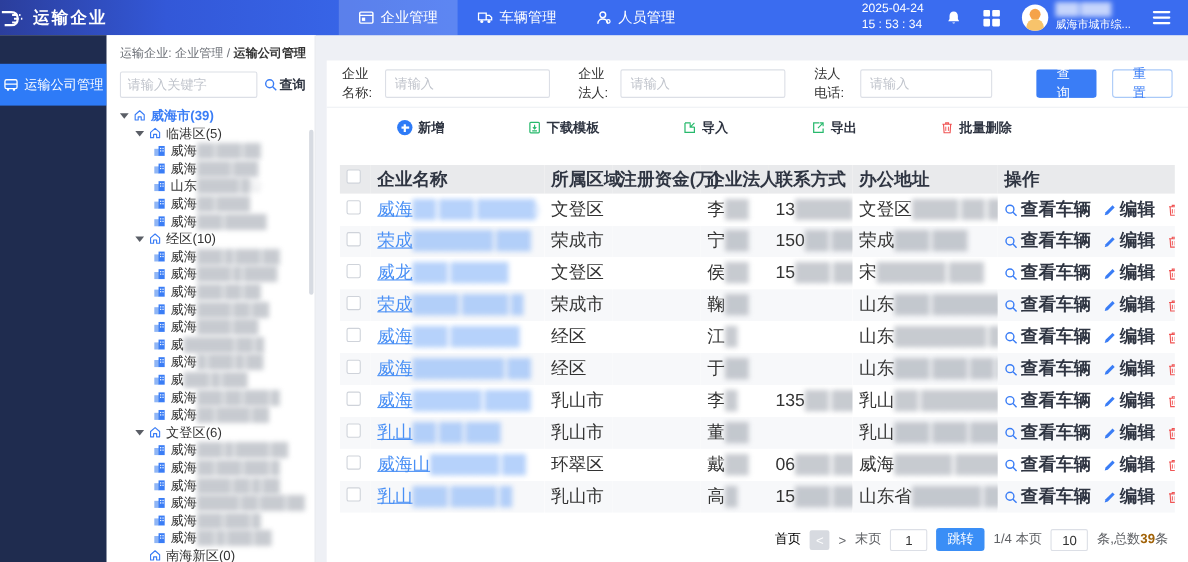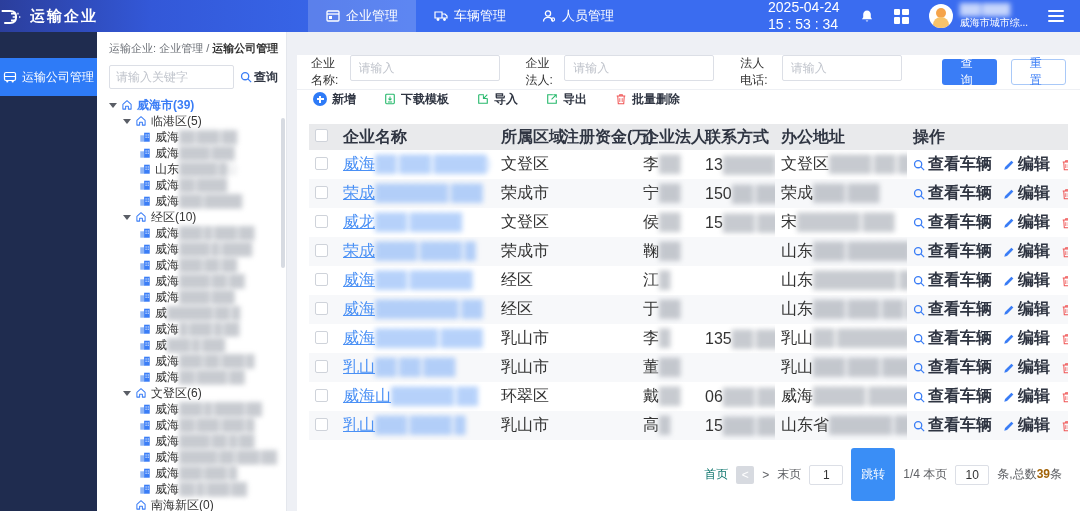--- a/index.html
+++ b/index.html
@@ -8,21 +8,21 @@
 
   
   .topbar { height:32px; display:flex; align-items:center;
     background:linear-gradient(90deg,#2b3e9c 0%,#3358d8 14%,#3a6cf0 38%,#3a6cf0 100%); color:#fff; }
   .logo { display:flex; align-items:flex-end; gap:8px; padding-left:0; }
   .logo-title { font-size:15px; font-weight:bold; letter-spacing:2px; }
   .tabs { display:flex; height:100%; margin-left:210px; }
   .tab { display:flex; align-items:center; gap:6px; padding:0 18px; font-size:13px; cursor:pointer; }
   .tab.active { background:rgba(255,255,255,.18); }
   .top-right { margin-left:auto; display:flex; align-items:center; gap:20px; padding-right:16px; }
-  .datetime { font-size:14px; line-height:1.25; text-align:left; }
+  .datetime { font-size:11px; line-height:1.25; text-align:left; }
   .user { display:flex; align-items:center; gap:7px; }
   .avatar { width:24px; height:24px; border-radius:50%; background:#fff; position:relative; overflow:hidden; flex:none; }
   .avatar::before { content:""; position:absolute; left:7px; top:4px; width:10px; height:10px; border-radius:50%; background:#f5a34a; }
   .avatar::after { content:""; position:absolute; left:4px; top:13px; width:16px; height:12px; border-radius:8px 8px 0 0; background:#f7c36b; }
   .user-lines { display:flex; flex-direction:column; line-height:1.25; }
   .user-org { font-size:10px; }
   .burger { width:16px; display:flex; flex-direction:column; gap:3px; cursor:pointer; }
   .burger i { height:2px; background:#fff; border-radius:1px; }
   .grid-icon { width:15px; height:15px; display:grid; grid-template-columns:1fr 1fr; gap:2px; cursor:pointer; }
   .grid-icon i { background:#fff; border-radius:1px; }
@@ -54,35 +54,35 @@
     border-top:5px solid #5a5e66; display:inline-block; flex:none; }
   .caret-spacer { width:8px; display:inline-block; flex:none; }
   .ind1 { padding-left:14px; } .ind2 { padding-left:30px; }
   .tree-scroll { position:absolute; right:1px; top:86px; width:4px; height:150px; background:#d7dbe2; border-radius:2px; }
 
   
   .main { flex:1; padding:23px 0 0 10px; display:flex; }
   .card { background:#fff; flex:1; display:flex; flex-direction:column; overflow:hidden; }
 
   .filters { display:flex; align-items:center; height:42px; padding:0 14px; gap:26px; }
-  .field { display:flex; align-items:flex-start; gap:8px; }
+  .field { display:flex; align-items:center; gap:8px; }
   .field label { color:#333; }
   .field input { height:26px; border:1px solid #dcdfe6; border-radius:2px; padding:0 8px; font-size:12px; }
   .field input::placeholder { color:#c0c4cc; }
   .w140 { width:150px; } .w110 { width:120px; }
   .btn { height:26px; border-radius:3px; font-size:12px; display:inline-flex; align-items:center;
     justify-content:center; padding:0 18px; cursor:pointer; border:1px solid transparent; }
   .btn-primary { background:#3a7df6; color:#fff; }
   .btn-plain { background:#fff; color:#3a7df6; border-color:#a9c9f8; }
   .filters .btns { margin-left:14px; display:flex; gap:14px; }
 
   .divider { border-bottom:1px solid #eef0f4; }
 
   .actions { height:36px; display:flex; align-items:center; gap:28px; padding:0 16px; }
-  .action { display:flex; align-items:center; gap:5px; cursor:pointer; color:#2f3542; font-weight:bold; }
+  .action { display:flex; align-items:center; gap:5px; cursor:pointer; color:#2f3542; font-weight:bold;margin-left:48px; }
   .action .green { color:#27b96c; } .action .red { color:#f05454; }
   .plus-circle { width:14px; height:14px; border-radius:50%; background:#2e7bf7; position:relative; flex:none; }
   .plus-circle::before,.plus-circle::after { content:""; position:absolute; background:#fff; }
   .plus-circle::before { left:3.5px; top:6.3px; width:7px; height:1.5px; }
   .plus-circle::after { top:3.5px; left:6.3px; height:7px; width:1.5px; }
 
   .table-wrap { padding:16px 12px 0 12px; flex:1; }
   table { width:100%; border-collapse:collapse; table-layout:fixed; font-size:16px; }
   th { background:#e9eaec; height:26px; text-align:left; padding:0 6px; color:#2f3542; font-weight:bold; white-space:nowrap; }
   td { height:29px; padding:0 6px; white-space:nowrap; overflow:hidden; }
@@ -92,26 +92,26 @@
   .mask { filter:blur(2.5px); opacity:.55; letter-spacing:-1px; }
   .mask-link { color:#7badf7; }
   .mask-grey { color:#9aa0aa; }
   .mask-light { color:#e8efff; filter:blur(2.5px); opacity:.8; letter-spacing:-1px; font-size:11px; }
   .ops { display:flex; align-items:flex-start; gap:11px; }
   .op { display:flex; align-items:center; gap:3px; cursor:pointer; color:#2f3542; font-weight:bold; white-space:nowrap; }
   .op .blue { color:#3a7df6; } .op .red { color:#f05454; }
 
   .pagination { display:flex; align-items:center; justify-content:flex-end; gap:8px;
     padding:8px 18px 10px; font-size:12px; color:#606266; }
-  .pg-first { color:#0f766e; cursor:default; }
+  .pg-first { color:#000000; cursor:default; }
   .pg-prev { width:18px; height:18px; background:#d7dae0; color:#fff; display:inline-flex;
     align-items:center; justify-content:center; border-radius:2px; cursor:default; }
   .pg-next,.pg-last { cursor:pointer; color:#606266; }
   .pg-input { width:34px; height:20px; border:1px solid #dcdfe6; border-radius:2px; text-align:center; font-size:12px; color:#333; }
-  .pg-jump { background:#3a8ef6; color:#fff; border-radius:3px; padding:18px 10px; cursor:pointer; }
+  .pg-jump { background:#3a8ef6; color:#fff; border-radius:3px; padding:2px 10px; cursor:pointer; }
   .pg-total b { color:#a16207; font-weight:bold; }
 
   .ic { width:12px; height:12px; flex:none; display:inline-block; vertical-align:-1px; }
   .ic14 { width:14px; height:14px; }
 </style>
 </head>
 <body>
 
 <div class="topbar">
   <div class="logo">

